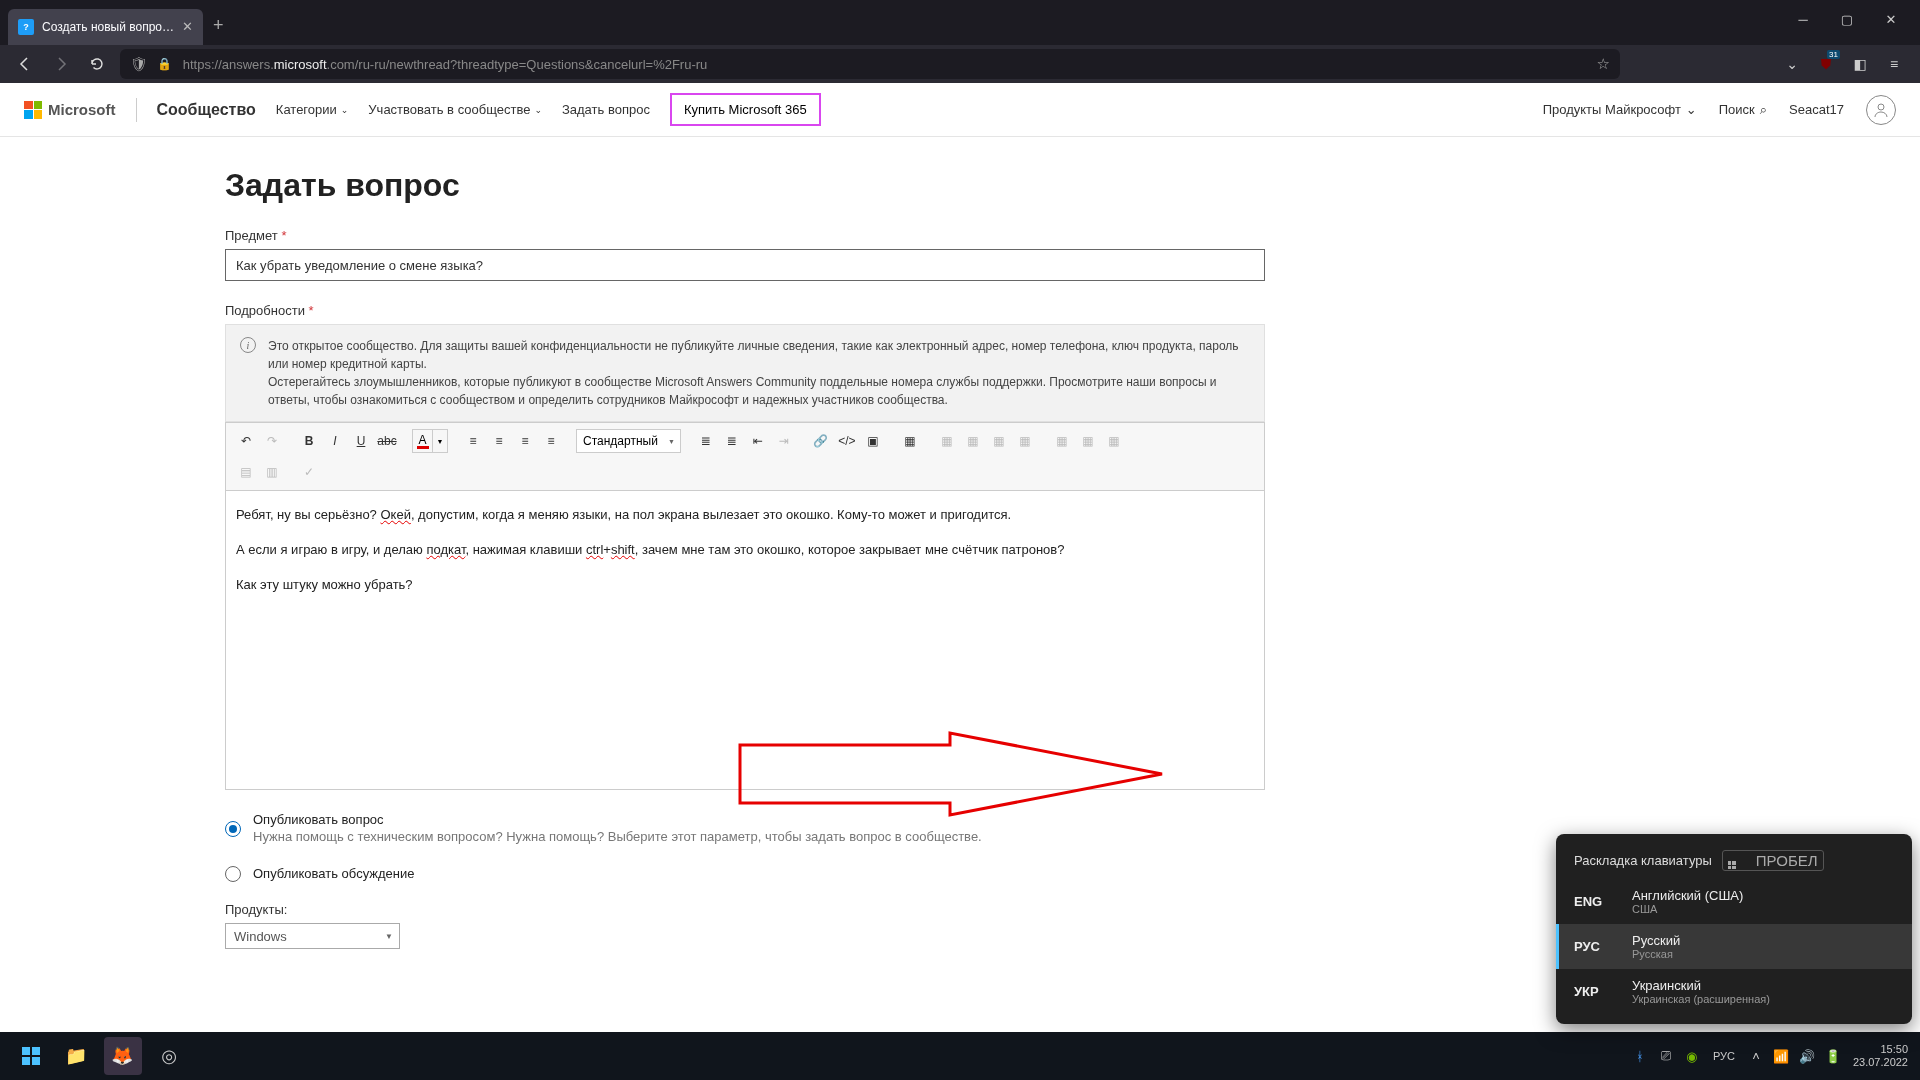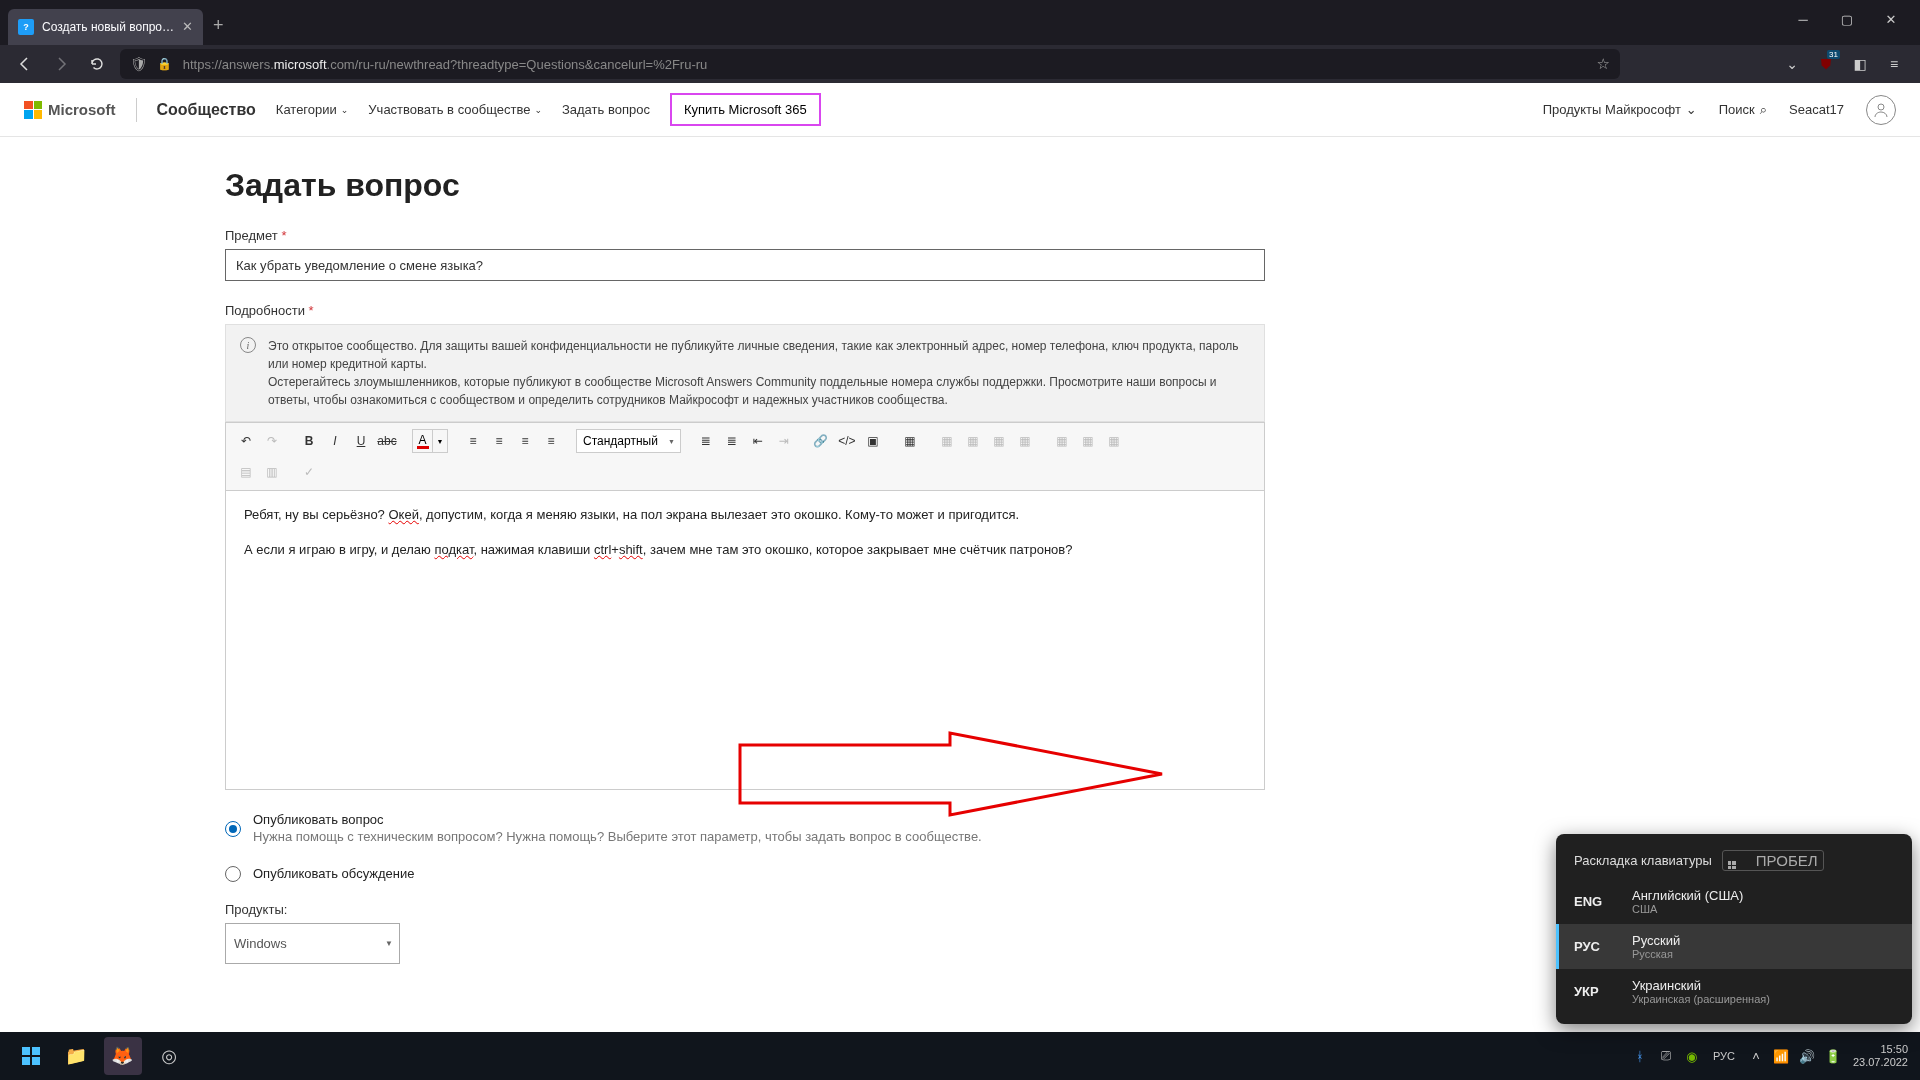--- a/index.html
+++ b/index.html
@@ -60,33 +60,33 @@
 .tb-btn.disabled{color:#bbb}
 .tb-sep{width:1px;height:20px;background:transparent;margin:0 4px}
 .tb-select{height:24px;border:1px solid #ccc;font-size:12px;padding:0 22px 0 6px;background:#fff;position:relative;display:flex;align-items:center;cursor:pointer}
 .tb-select::after{content:"▼";position:absolute;right:5px;font-size:7px;color:#666}
 .tb-color{display:flex;align-items:center;border:1px solid #ccc;height:24px}
 .tb-color .a{width:20px;display:flex;flex-direction:column;align-items:center;justify-content:center;font-size:12px;border-right:1px solid #ccc;height:100%}
 .tb-color .a .bar{width:12px;height:3px;background:#d00;margin-top:-1px}
 .tb-color .dd{width:14px;display:flex;align-items:center;justify-content:center;font-size:7px;height:100%}
 .tb-row2{width:100%;display:flex;gap:2px;margin-top:5px}
 
-.editor-body{width:1040px;height:300px;border:1px solid #ccc;padding:14px 18px;font-size:13px;color:#222;line-height:1.6}
+.editor-body{width:1040px;height:300px;border:1px solid #ccc;padding:14px 10px;font-size:13px;color:#222;line-height:1.6}
 .editor-body p{margin-bottom:14px}
 .squiggle{text-decoration:underline wavy #e60000;text-decoration-thickness:1px}
 
 .radios{margin-top:22px}
 .radio-item{display:flex;gap:12px;margin-bottom:20px;align-items:center}
 .radio{width:16px;height:16px;border:1px solid #666;border-radius:50%;margin-top:2px;flex-shrink:0;display:flex;align-items:center;justify-content:center;cursor:pointer}
 .radio.checked{border-color:#0067b8}
 .radio.checked::after{content:"";width:8px;height:8px;background:#0067b8;border-radius:50%}
 .radio-text .rtitle{font-size:13px;color:#222}
 .radio-text .rdesc{font-size:13px;color:#777;margin-top:2px}
 .products-label{font-size:13px;color:#333;margin-top:8px}
-.products-select{margin-top:6px;width:175px;height:41px;border:1px solid #aaa;background:#fff;padding:0 8px;font-size:13px;color:#555;display:flex;align-items:center;position:relative}
+.products-select{margin-top:6px;width:175px;height:26px;border:1px solid #aaa;background:#fff;padding:0 8px;font-size:13px;color:#555;display:flex;align-items:center;position:relative}
 .products-select::after{content:"▼";position:absolute;right:6px;font-size:8px;color:#666}
 
 
 .arrow-svg{position:absolute;top:648px;left:738px;width:426px;height:86px;z-index:5}
 
 
 .lang-popup{position:absolute;right:8px;bottom:56px;width:356px;background:#202020;border-radius:8px;padding:10px 0;z-index:10;color:#ddd;box-shadow:0 6px 20px rgba(0,0,0,.5)}
 .lang-header{display:flex;align-items:center;padding:6px 18px 8px 18px;font-size:13px;gap:10px}
 .lang-header .key{border:1px solid #555;border-radius:3px;font-size:15px;padding:1px 5px;color:#aaa;display:flex;align-items:flex-end;gap:20px}
 .lang-header .key .winkey{width:8px;height:8px;display:grid;grid-template:1fr 1fr/1fr 1fr;gap:1px}
@@ -274,20 +274,21 @@
           <div class="tb-btn disabled">▤</div>
           <div class="tb-btn disabled">▥</div>
           <div class="tb-sep"></div>
           <div class="tb-btn disabled">✓</div>
         </div>
       </div>
 
       <div class="editor-body">
         <p><span>Ребят, ну вы серьёзно? </span><span class="squiggle">Окей</span><span>, допустим, когда я меняю языки, на пол экрана вылезает это окошко. Кому-то может и пригодится.</span></p>
         <p><span>А если я играю в игру, и делаю </span><span class="squiggle">подкат</span><span>, нажимая клавиши </span><span class="squiggle">ctrl</span><span>+</span><span class="squiggle">shift</span><span>, зачем мне там это окошко, которое закрывает мне счётчик патронов?</span></p>
+        <p>Как эту штуку можно убрать?</p>
       </div>
     </div>
 
     <div class="radios">
       <div class="radio-item">
         <div class="radio checked"></div>
         <div class="radio-text">
           <div class="rtitle">Опубликовать вопрос</div>
           <div class="rdesc">Нужна помощь с техническим вопросом? Нужна помощь? Выберите этот параметр, чтобы задать вопрос в сообществе.</div>
         </div>

